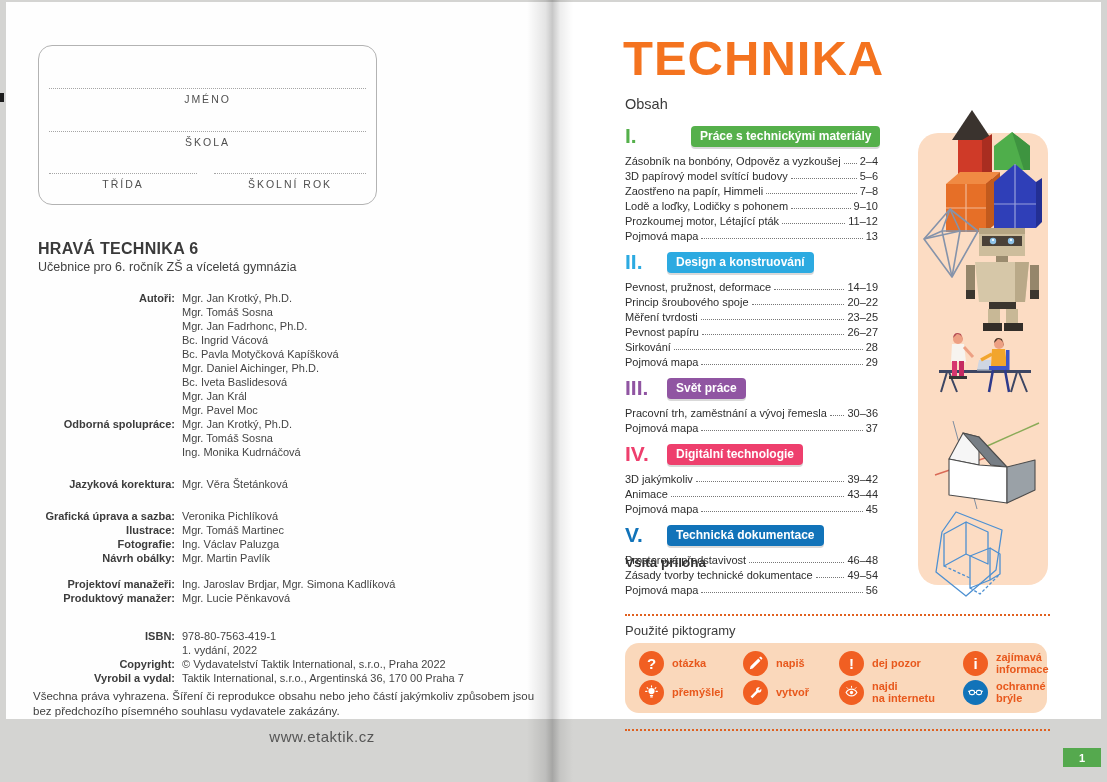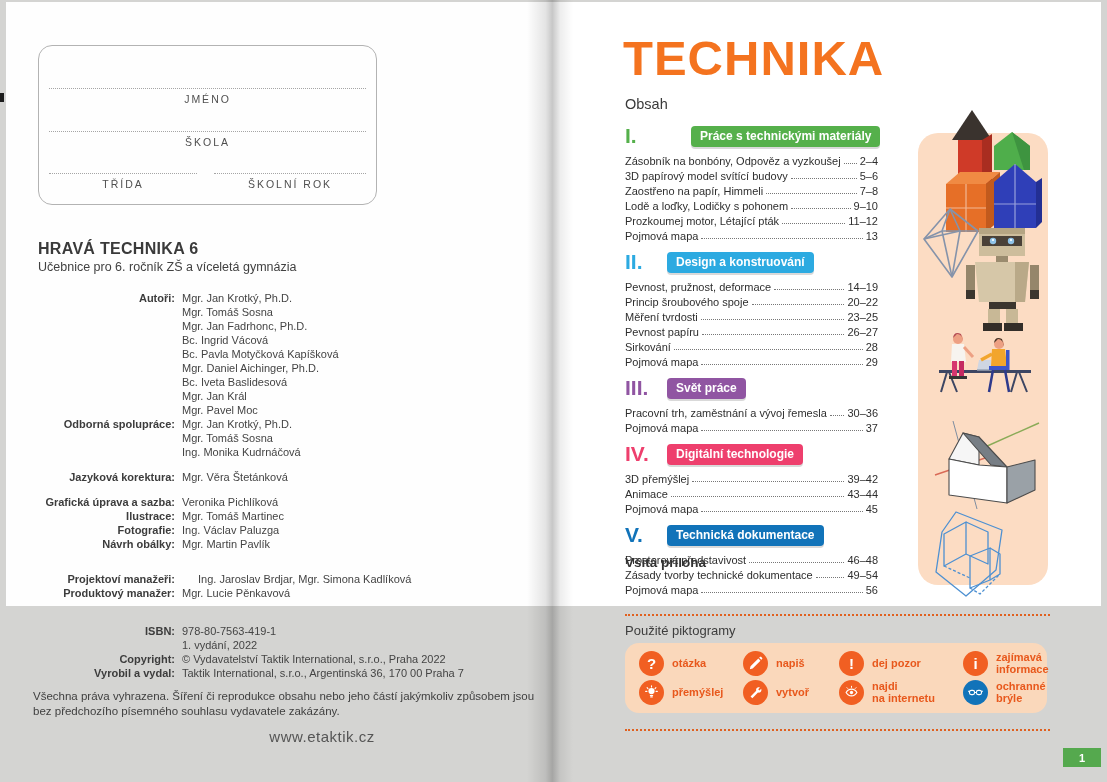--- a/index.html
+++ b/index.html
@@ -1,35 +1,35 @@
 <!DOCTYPE html>
 <html style="--title-orange: #f4731f; --separator-orange: #e0601f; --picto-orange: #f15f22; --picto-blue: #1173b9; --picto-box-peach: #fad8bb; --panel-peach: #fcdcc3; --page-badge-green: #55a94e;"><head>
 <meta charset="utf-8">
 <style>
   html,body{margin:0;padding:0;background:#c9c9c7;}
   .stage{position:relative;width:1107px;height:782px;overflow:hidden;
          font-family:"Liberation Sans",sans-serif;background:#d4d4d2;color:#3f3f3f;}
-  .page{position:absolute;top:2px;height:604px;background:#fefefe;text-decoration:underline;}
+  .page{position:absolute;top:2px;height:717px;background:#fefefe;text-decoration:underline;}
   .page-left{left:6px;width:540px;}
   .page-right{left:546px;width:555px;background:#fff;}
   .gutter{position:absolute;top:0;height:782px;left:527px;width:46px;
           background:linear-gradient(90deg,rgba(0,0,0,0) 0%,rgba(0,0,0,.10) 40%,rgba(0,0,0,.22) 55%,rgba(0,0,0,.07) 72%,rgba(0,0,0,0) 100%);}
   .edge-artifact{position:absolute;left:0;top:93px;width:4px;height:9px;background:#1c1c1c;}
 
   
   .form-box{position:absolute;left:32px;top:43px;width:337px;height:158px;
             border:1.5px solid #b3b3b3;border-radius:14px;}
   .form-line{position:absolute;border-bottom:1.2px dotted #a5a5a5;height:0;}
   .form-label{position:absolute;font-size:10.5px;letter-spacing:2px;color:#4f4f4f;text-align:center;}
   .book-title{position:absolute;left:32px;top:238px;font-size:16px;font-weight:bold;color:#3a3a3a;letter-spacing:.3px;}
   .book-subtitle{position:absolute;left:32px;top:258px;font-size:12.5px;color:#414141;}
   .credits{position:absolute;left:27px;top:289px;width:508px;font-size:11px;line-height:14px;color:#444;}
   .credit-row{display:flex;}
-  .credit-row.gap-s{margin-top:11px;}
-  .credit-row.gap-m{margin-top:21px;gap:16px;}
+  .credit-row.gap-s{margin-top:18px;}
+  .credit-row.gap-m{margin-top:12px;}
   .credit-row.gap-l{margin-top:24px;}
   .credit-label{width:142px;flex:none;text-align:right;font-weight:bold;color:#3c3c3c;padding-right:7px;}
   .credit-values div{white-space:nowrap;}
   .rights{position:absolute;left:27px;top:687px;width:505px;font-size:11.5px;line-height:14.5px;color:#3f3f3f;}
   .website{position:absolute;left:0;top:726px;width:100%;text-align:center;font-size:15px;
            letter-spacing:.5px;color:#555;padding-left:46px;}
 
   
   .tech-title{position:absolute;left:77px;top:26px;font-size:49px;line-height:60px;font-weight:bold;
               letter-spacing:1px;color:var(--title-orange,#f4731f);}
@@ -270,21 +270,21 @@
             <span class="toc-leader"></span>
             <span class="toc-pages">37</span>
           </div>
         </div>
         <div class="toc-section">
           <div class="toc-header">
             <span class="toc-numeral" style="color: rgb(238, 63, 109);">IV.</span>
             <span class="toc-badge" style="background: rgb(238, 63, 109);">Digitální technologie</span>
           </div>
           <div class="toc-row">
-            <span class="toc-item-title">3D přemýšlej</span>
+            <span class="toc-item-title">3D jakýmkoliv</span>
             <span class="toc-leader"></span>
             <span class="toc-pages">39–42</span>
           </div>
           <div class="toc-row">
             <span class="toc-item-title">Animace</span>
             <span class="toc-leader"></span>
             <span class="toc-pages">43–44</span>
           </div>
           <div class="toc-row">
             <span class="toc-item-title">Pojmová mapa</span>

